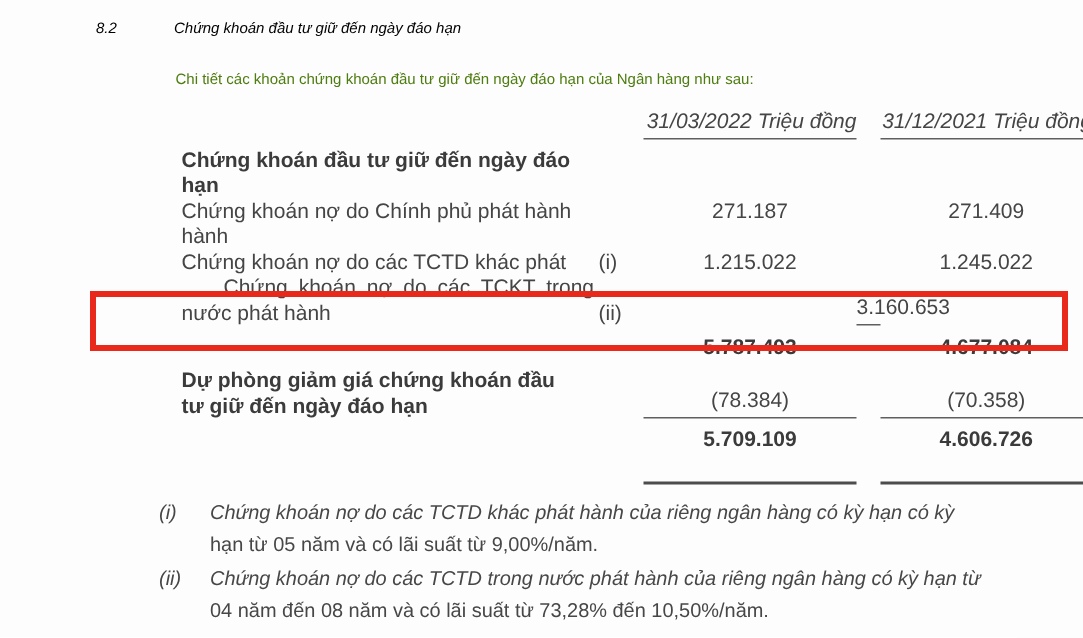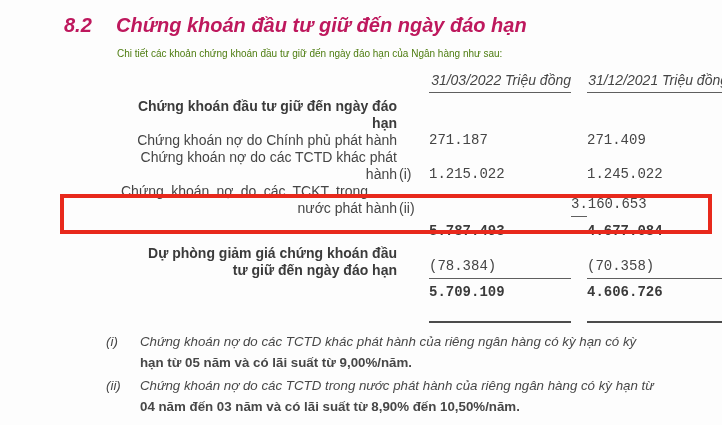--- a/index.html
+++ b/index.html
@@ -12,24 +12,24 @@
     position: relative;
     width: 722px;
     height: 425px;
     background: #fdfdfd;
     overflow: hidden;
   }
   
   .heading {
     position: absolute;
     left: 64px; top: 14px;
-    font-size: 20px;
-    font-weight: bold;
+    font-size: 10px;
+    font-weight: normal;
     font-style: italic;
-    color: #be185d;
+    color: #000000;
     white-space: nowrap;
   }
   .heading .hnum { display: inline-block; width: 52px; }
   .intro {
     position: absolute;
     left: 117px; top: 48px;
     font-size: 10px;
     color: #4d7c0f;
     white-space: nowrap;
   }
@@ -40,29 +40,30 @@
     width: 607px;
     font-size: 14px;
     color: #454545;
   }
   .trow {
     display: grid;
     grid-template-columns: 276px 32px 142px 16px 141px;
     align-items: end;
   }
   .cell-label { line-height: 17px; }
-  .cell-label .lline { display: block; white-space: nowrap; text-align: right; }
+  .cell-label .lline { display: block; white-space: nowrap; }
   .cell-label .lline.just {
     width: 247px;
     white-space: normal;
     text-align: justify;
     text-align-last: justify;
+    margin-left: 28px;
   }
   .cell-note { line-height: 17px; padding-left: 2px; }
-  .cell-val { text-align: left; line-height: 17px; white-space: nowrap; font-family: Liberation Mono, monospace; }
+  .cell-val { text-align: center; line-height: 17px; white-space: nowrap; }
   .bold { font-weight: bold; color: #3b3b3b; }
   
   .thead .colhead {
     font-style: italic;
     text-align: right;
     line-height: 16px;
     padding-bottom: 4px;
     border-bottom: 1.5px solid #5f5f5f;
   }
   
@@ -91,21 +92,21 @@
     color: #474747;
   }
   .footnote {
     display: grid;
     grid-template-columns: 34px 1fr;
     margin-bottom: 3px;
     line-height: 20.5px;
   }
   .fn-marker { font-style: italic; }
   .fn-line1 { display: block; font-style: italic; white-space: nowrap; }
-  .fn-line2 { display: block; font-style: normal; white-space: nowrap; font-weight: bold; }
+  .fn-line2 { display: block; font-style: normal; white-space: nowrap; }
 </style>
 </head>
 <body>
 
 <div class="page">
 
   <div class="heading">
     <span class="hnum">8.2</span><span>Chứng khoán đầu tư giữ đến ngày đáo hạn</span>
   </div>
 
@@ -143,22 +144,22 @@
         <span class="lline">Chứng khoán nợ do Chính phủ phát hành</span>
       </div>
       <div class="cell-note"></div>
       <div class="cell-val">271.187</div>
       <div></div>
       <div class="cell-val">271.409</div>
     </div>
 
     <div class="trow row-c">
       <div class="cell-label">
+        <span class="lline">hành</span>
         <span class="lline">Chứng khoán nợ do các TCTD khác phát</span>
-        <span class="lline">hành</span>
       </div>
       <div class="cell-note">(i)</div>
       <div class="cell-val">1.215.022</div>
       <div></div>
       <div class="cell-val">1.245.022</div>
     </div>
 
     <div class="trow row-d">
       <div class="cell-label">
         <span class="lline just">Chứng khoán nợ do các TCKT trong</span>
@@ -205,18 +206,18 @@
       <div class="fn-marker">(i)</div>
       <div>
         <span class="fn-line1">Chứng khoán nợ do các TCTD khác phát hành của riêng ngân hàng có kỳ hạn có kỳ</span>
         <span class="fn-line2">hạn từ 05 năm và có lãi suất từ 9,00%/năm.</span>
       </div>
     </div>
     <div class="footnote">
       <div class="fn-marker">(ii)</div>
       <div>
         <span class="fn-line1">Chứng khoán nợ do các TCTD trong nước phát hành của riêng ngân hàng có kỳ hạn từ</span>
-        <span class="fn-line2">04 năm đến 03 năm và có lãi suất từ 8,90% đến 10,50%/năm.</span>
+        <span class="fn-line2">04 năm đến 08 năm và có lãi suất từ 73,28% đến 10,50%/năm.</span>
       </div>
     </div>
   </div>
 
 </div>
 
 </body></html>

